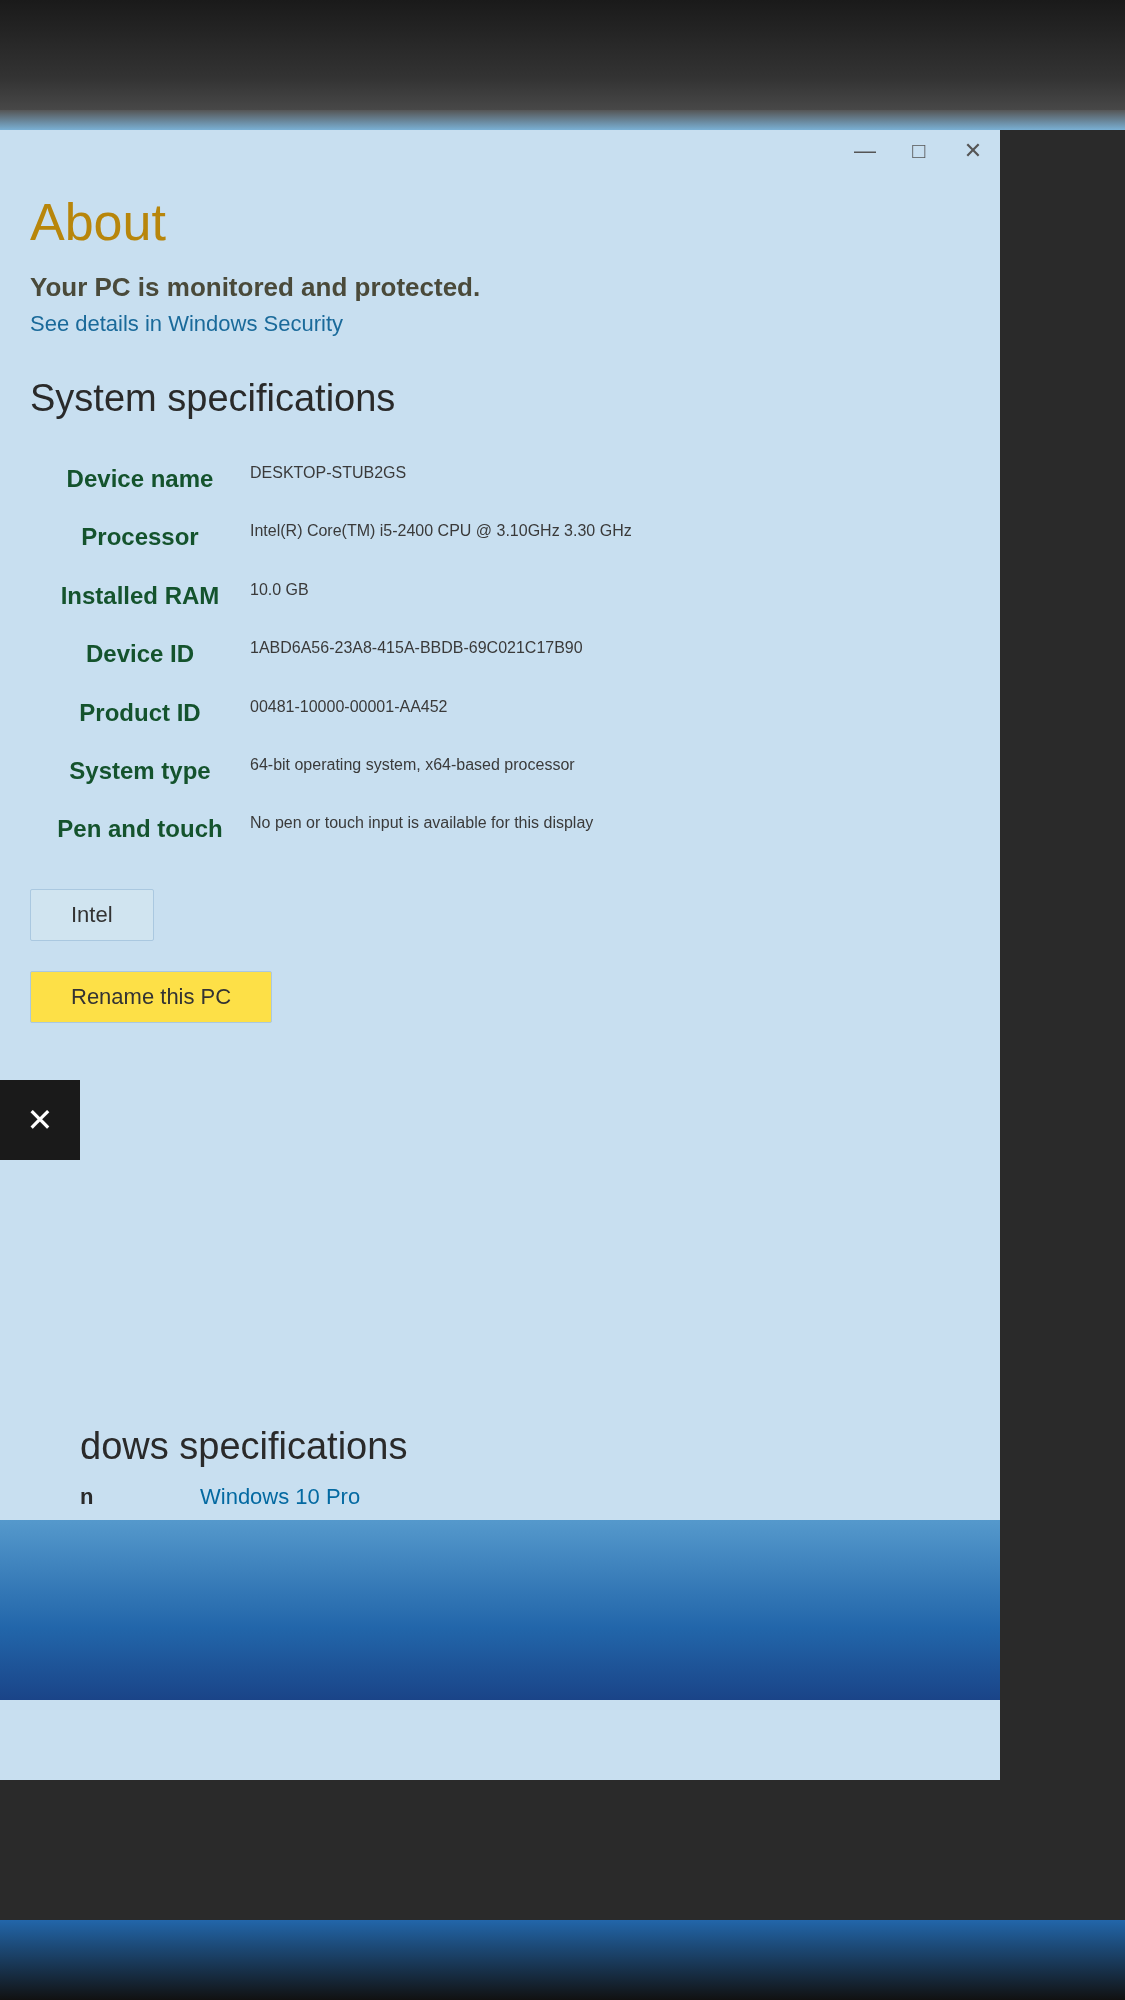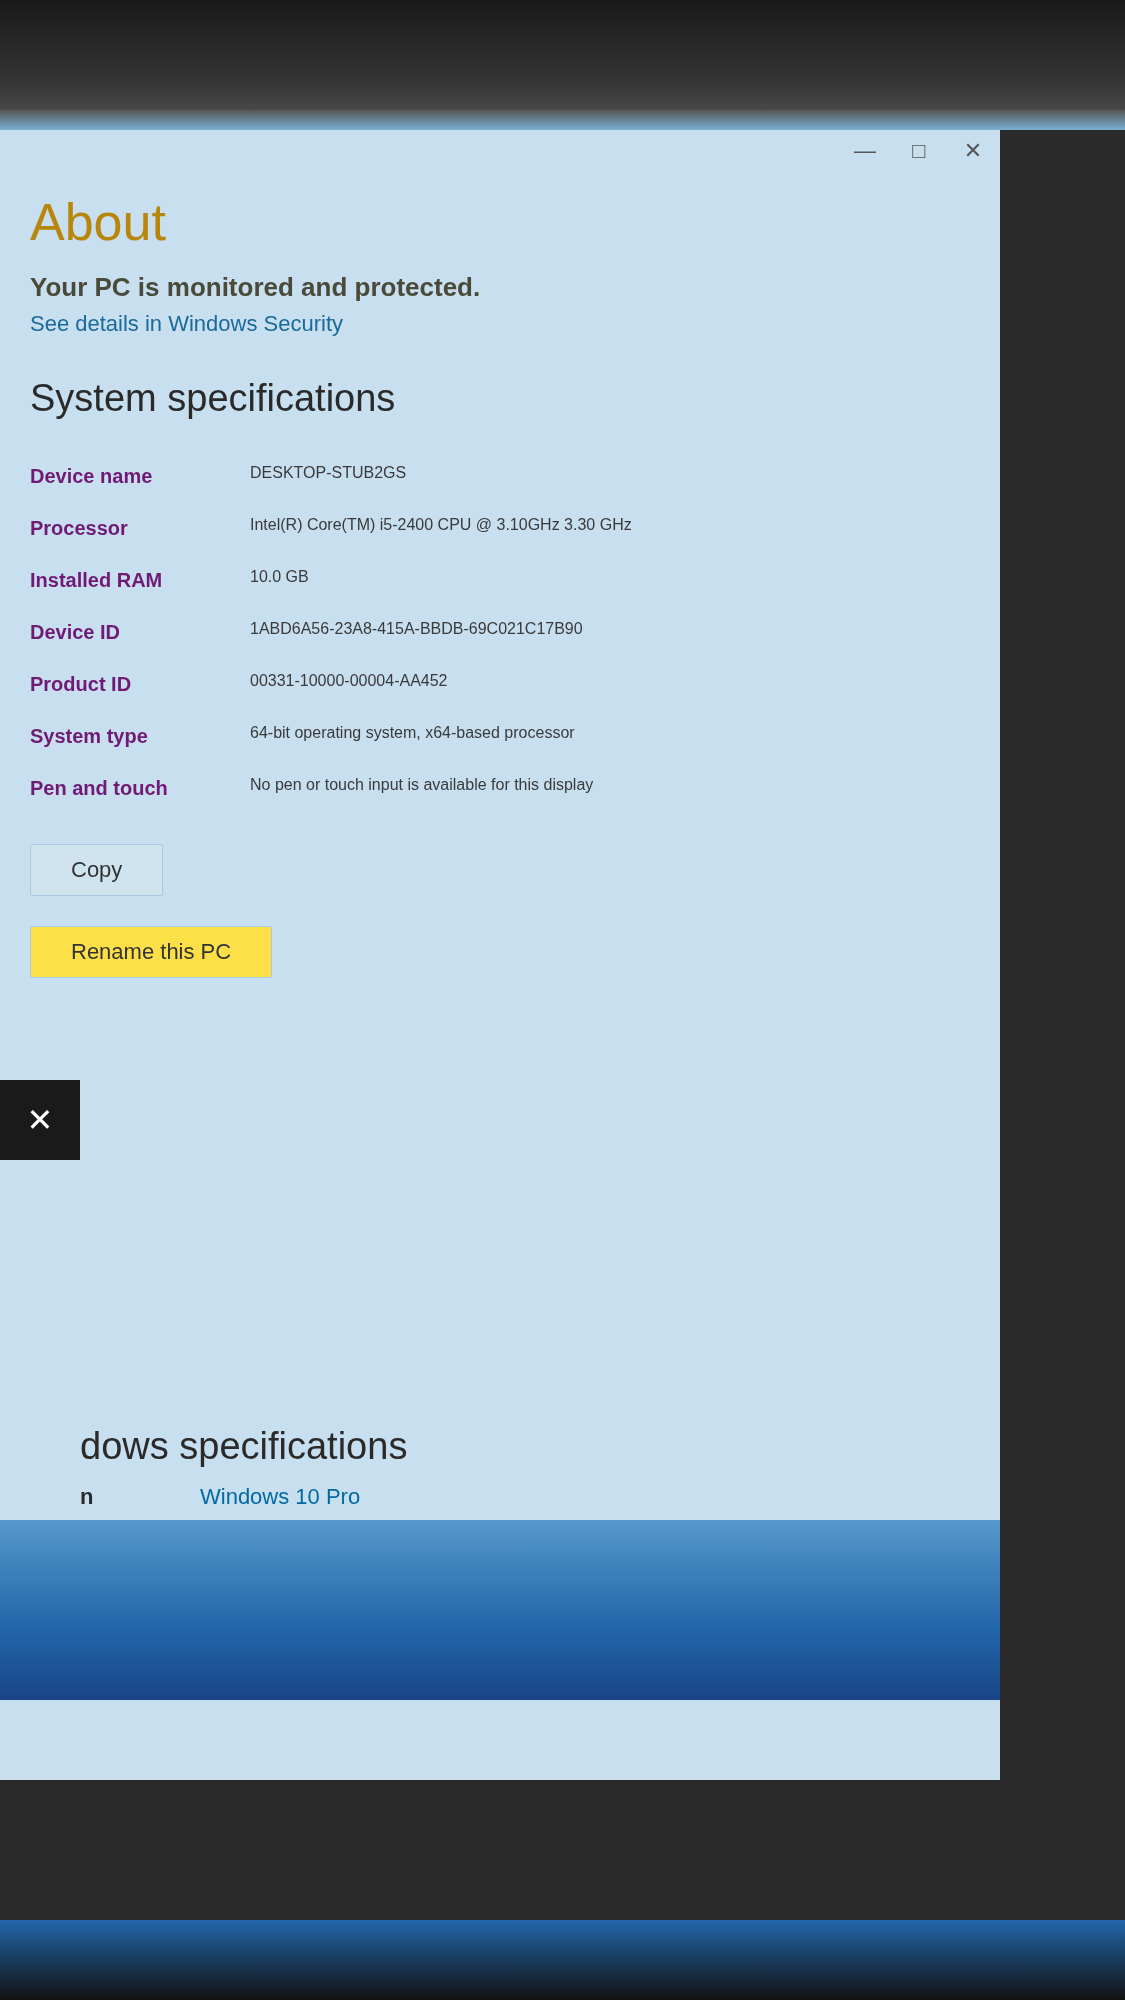--- a/index.html
+++ b/index.html
@@ -100,25 +100,26 @@
     .spec-table tr {
       line-height: 1.6;
     }
 
     .spec-table td {
       padding: 10px 0;
       vertical-align: top;
     }
 
     .spec-label {
-      font-size: 20px;
+      font-size: 24px;
       font-weight: 600;
-      color: #701a75;
+      color: #14532d;
       width: 220px;
       min-width: 220px;
+      text-align: center;
     }
 
     .spec-value {
       font-size: 16px;
       color: #3a3a3a;
       padding-left: 20px;
     }
 
     .copy-btn {
       display: inline-block;
@@ -249,35 +250,35 @@
           <tr>
             <td class="spec-label">Installed RAM</td>
             <td class="spec-value">10.0 GB</td>
           </tr>
           <tr>
             <td class="spec-label">Device ID</td>
             <td class="spec-value">1ABD6A56-23A8-415A-BBDB-69C021C17B90</td>
           </tr>
           <tr>
             <td class="spec-label">Product ID</td>
-            <td class="spec-value">00331-10000-00004-AA452</td>
+            <td class="spec-value">00481-10000-00001-AA452</td>
           </tr>
           <tr>
             <td class="spec-label">System type</td>
             <td class="spec-value">64-bit operating system, x64-based processor</td>
           </tr>
           <tr>
             <td class="spec-label">Pen and touch</td>
             <td class="spec-value">No pen or touch input is available for this display</td>
           </tr>
         </tbody>
     </table>
 
     <div>
-      <button class="copy-btn">Copy</button>
+      <button class="copy-btn">Intel</button>
     </div>
 
     <div>
       <button class="rename-btn">Rename this PC</button>
     </div>
 
   </div>
 
   <div class="overlay-close">
     <span>✕</span>

